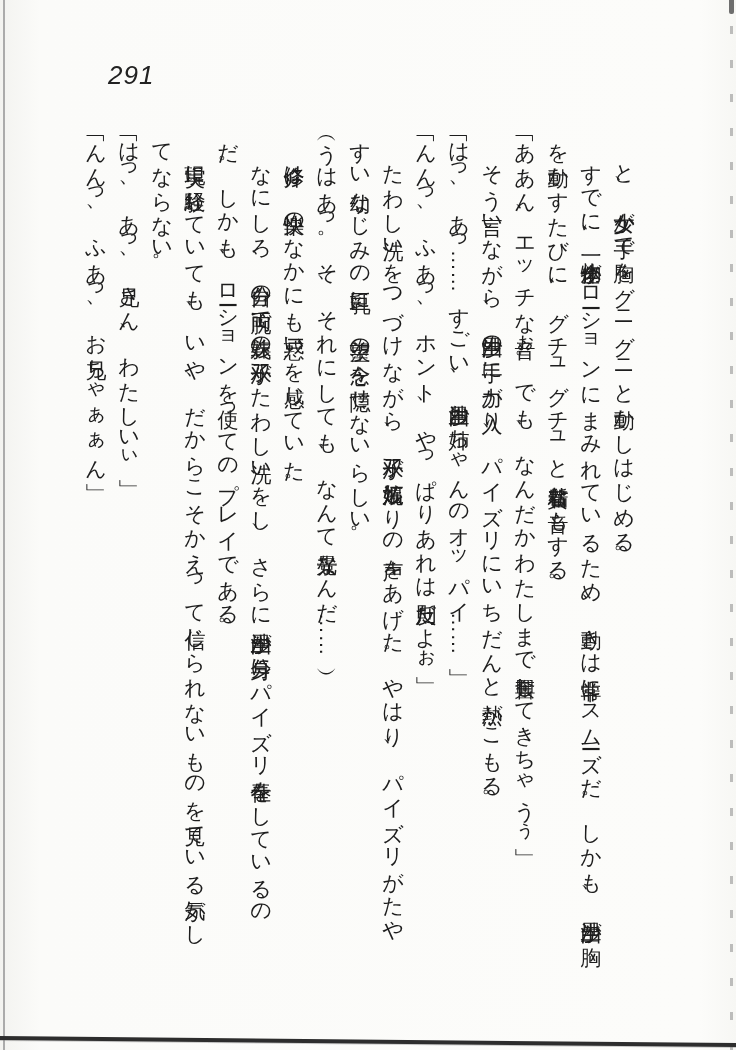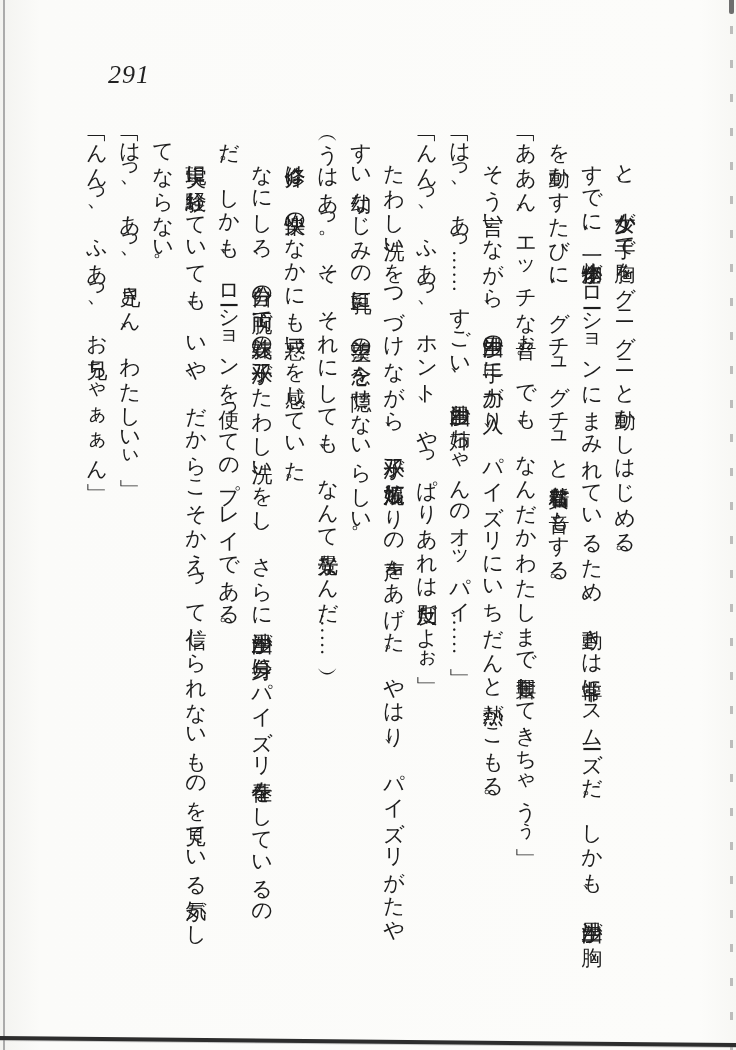--- a/index.html
+++ b/index.html
@@ -6,21 +6,21 @@
     margin: 0;
     padding: 0;
     background: #ffffff;
   }
   .page {
     position: relative;
     width: 736px;
     height: 1050px;
     overflow: hidden;
     background: linear-gradient(90deg, #f3f3f0 0px, #fbfbf9 40px, #fcfcfa 700px, #f7f7f4 736px);
-    font-family: Liberation Serif, serif;
+    font-family: Liberation Sans, sans-serif;
   }
   
   .left-edge-line {
     position: absolute;
     left: 3px;
     top: 0;
     width: 2px;
     height: 1050px;
     background: #ababab;
   }

